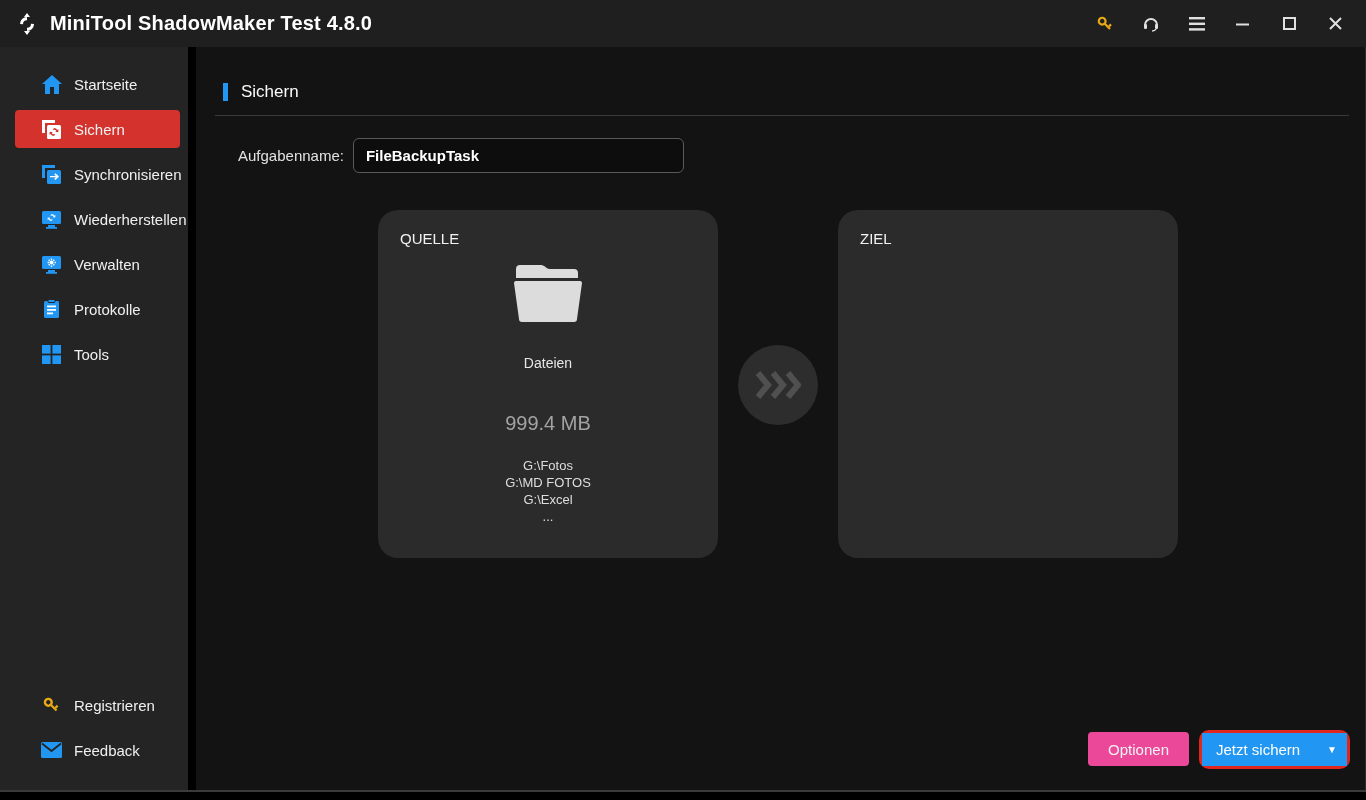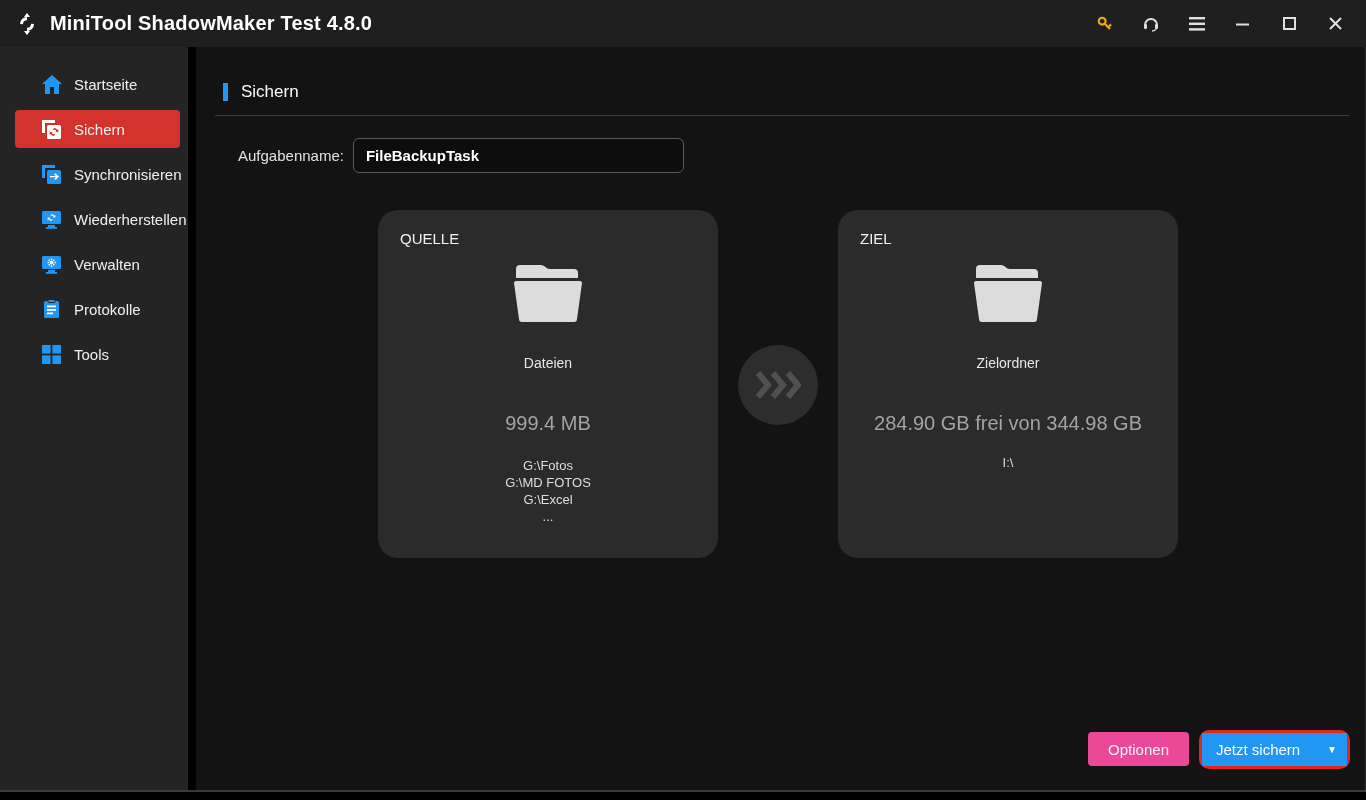--- a/index.html
+++ b/index.html
@@ -198,20 +198,43 @@
                 <rect y="10.4" width="8.6" height="8.6"></rect>
                 <rect x="10.4" y="10.4" width="8.6" height="8.6"></rect>
               </g>
             </svg>
         </span>
         <span class="lbl">Tools</span>
       </div>
 
       <div class="side-spacer"></div>
 
+      <div class="side-bottom">
+        <div class="side-item">
+          <span class="icn">
+            <svg width="19" height="19" viewBox="0 0 19 19">
+                <g transform="rotate(-45 9.5 9.5)">
+                  <circle cx="9.5" cy="5" r="3.4" fill="none" stroke="#e8a915" stroke-width="2.4"></circle>
+                  <rect x="8.4" y="8.2" width="2.2" height="8.4" fill="#e8a915"></rect>
+                  <rect x="10.5" y="12.8" width="3.2" height="2.2" fill="#e8a915"></rect>
+                </g>
+              </svg>
+          </span>
+          <span class="lbl">Registrieren</span>
+        </div>
+        <div class="side-item">
+          <span class="icn">
+            <svg width="21" height="16" viewBox="0 0 21 16">
+                <rect width="21" height="16" rx="1.5" fill="#2196f3"></rect>
+                <path d="M1 1.5 L10.5 9 L20 1.5" fill="none" stroke="#242424" stroke-width="1.8"></path>
+              </svg>
+          </span>
+          <span class="lbl">Feedback</span>
+        </div>
+      </div>
     </div>
 
     <div class="side-gap"></div>
 
     <div class="main">
       <div class="section-head">
         <span class="accent-bar"></span>
         <span class="section-title">Sichern</span>
       </div>
       <div class="head-divider"></div>
@@ -244,29 +267,20 @@
           <g fill="none" stroke="#505050" stroke-width="6">
             <path d="M3 2 L13 14 L3 26"></path>
             <path d="M18 2 L28 14 L18 26"></path>
             <path d="M33 2 L43 14 L33 26"></path>
           </g>
         </svg>
       </div>
 
       <div class="card card-target">
         <div class="card-title">ZIEL</div>
-        <div class="card-inner">
-          <svg class="folder" width="74" height="60" viewBox="0 0 74 60">
-            <path d="M9 2 h21 c4 0 5 4 9 4 h24 a4 4 0 0 1 4 4 v5 h-62 v-9 a4 4 0 0 1 4-4 z" fill="#dcdcdc"></path>
-            <path d="M5 18 h64 a2 2 0 0 1 2 2 l-5 36 a3 3 0 0 1 -3 3 h-52 a3 3 0 0 1 -3-3 l-5-36 a2 2 0 0 1 2-2 z" fill="#dcdcdc"></path>
-          </svg>
-          <div class="card-name">Zielordner</div>
-          <div class="card-size">284.90 GB frei von 344.98 GB</div>
-          <div class="card-path-single">I:\</div>
-        </div>
       </div>
 
       <button class="btn-options">Optionen</button>
       <div class="backup-wrap">
         <button class="btn-backup">
           <span class="cap">Jetzt sichern</span>
           <span class="caret">▼</span>
         </button>
       </div>
     </div>

